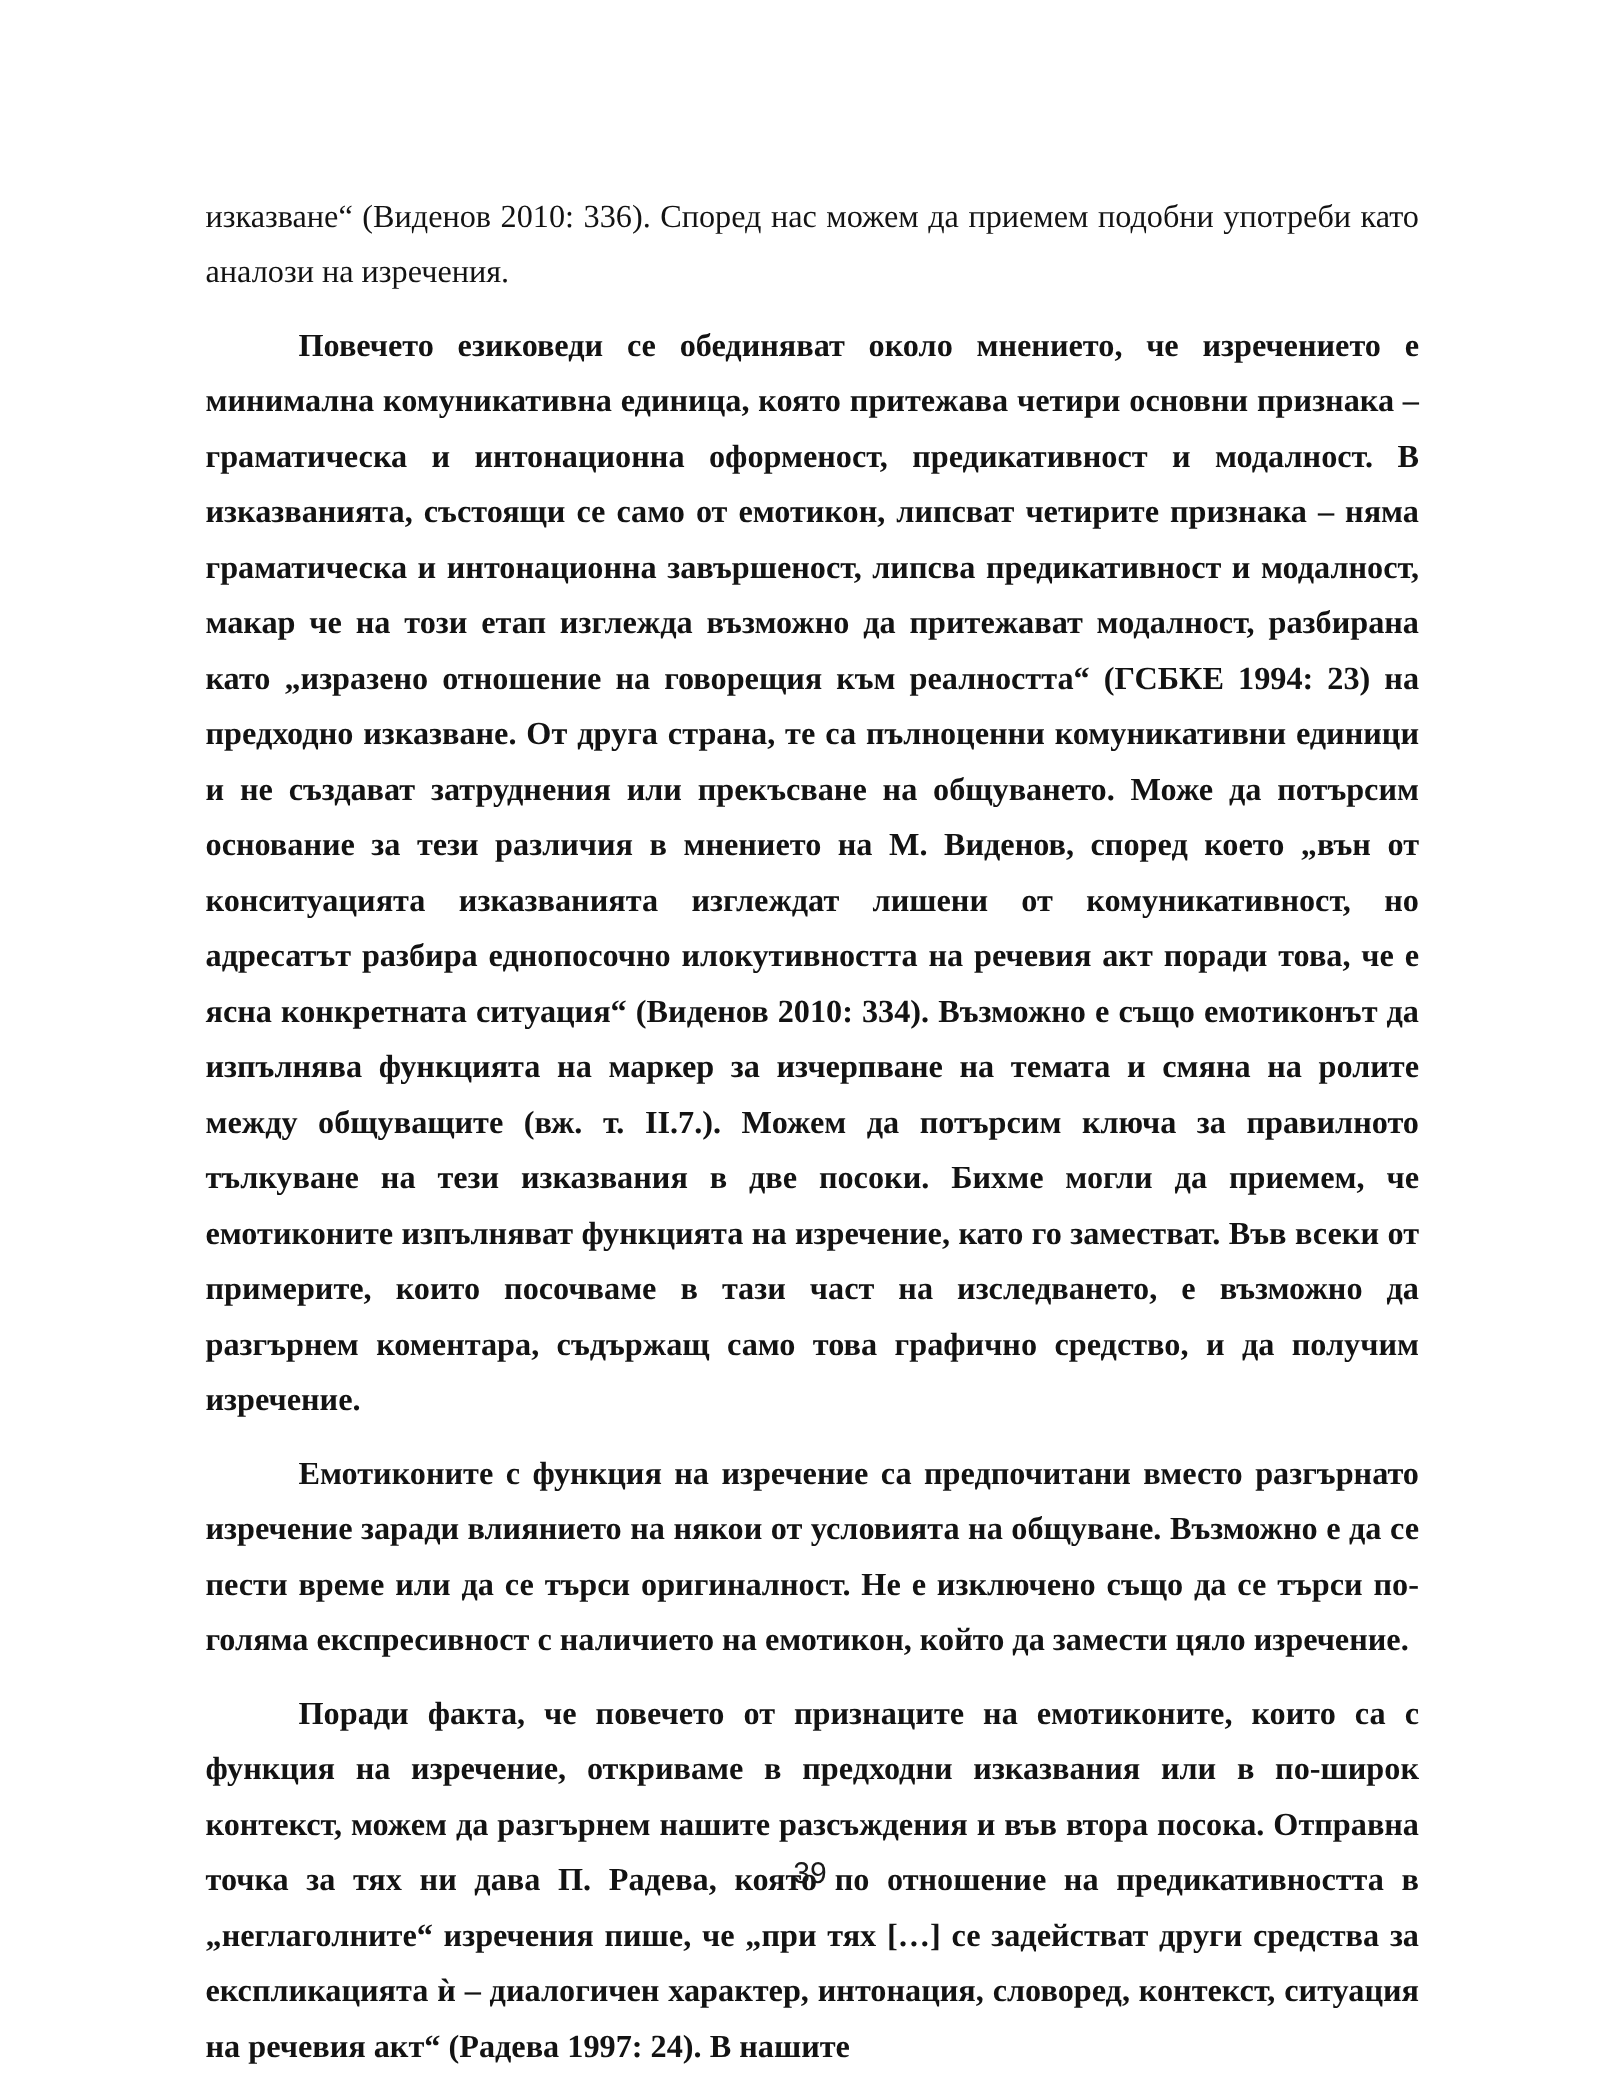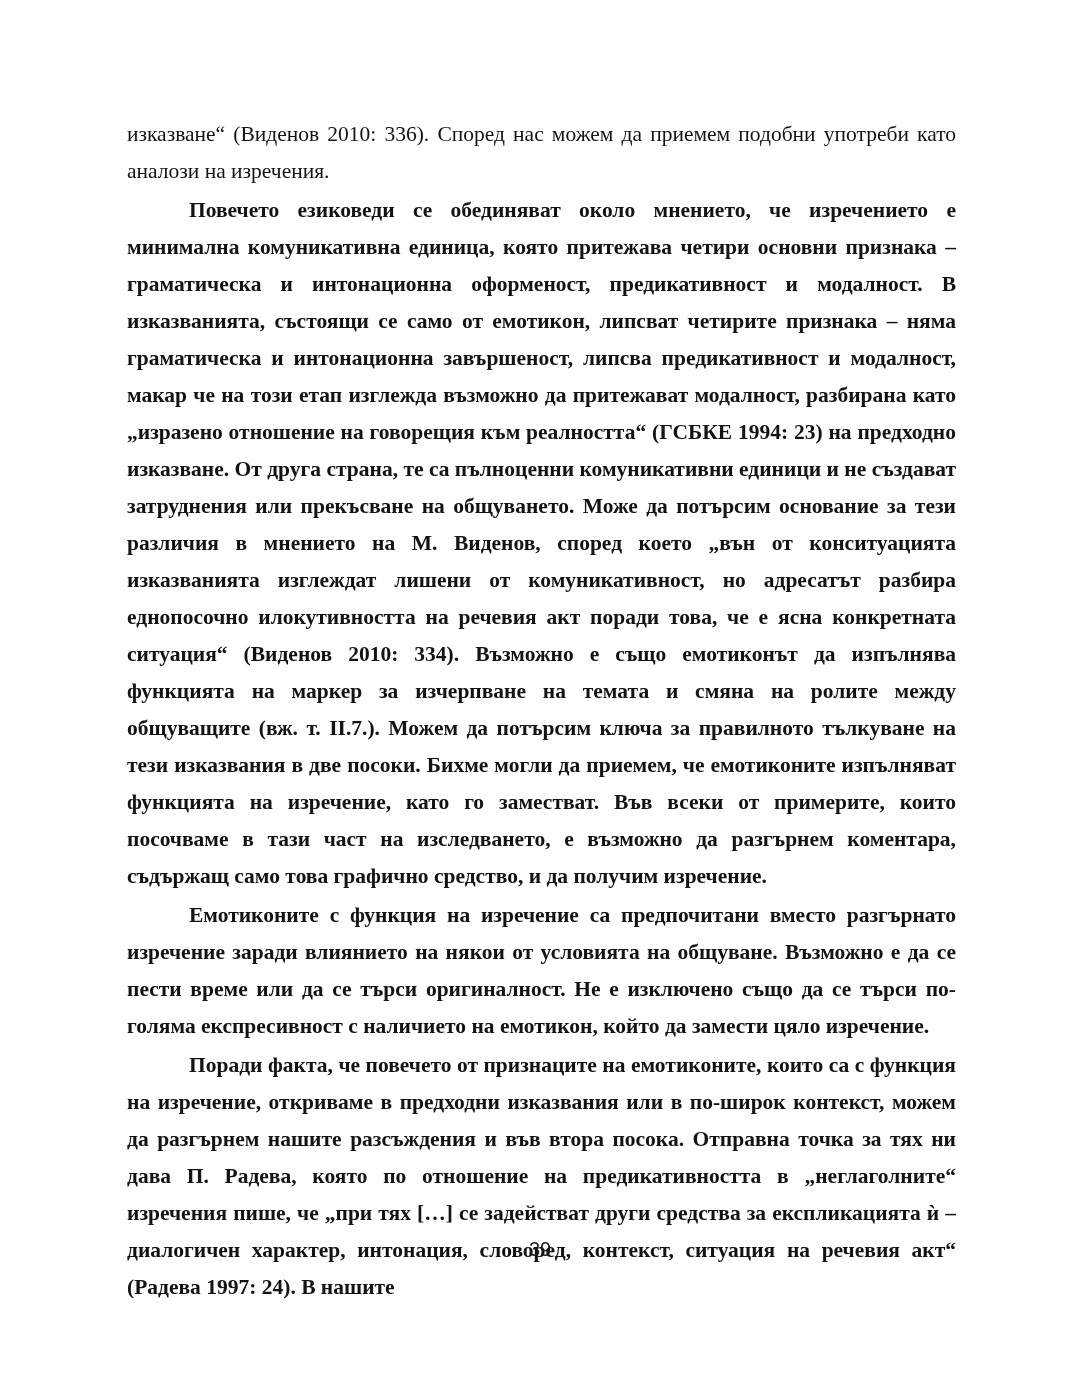--- a/index.html
+++ b/index.html
@@ -20,21 +20,21 @@
     top: 114px;
     width: 833px;
     font-family: "Liberation Serif", "DejaVu Serif", serif;
     font-size: 21.5px;
     line-height: 37px;
     color: #131313;
     text-align: justify;
     text-justify: inter-word;
   }
   .text-block p {
-    margin: 2px;
+    margin: 12px;
     padding: 0;
   }
   .text-block p.indented {
     text-indent: 62px;
     font-weight: bold;
   }
   .page-number {
     position: absolute;
     top: 1238px;
     left: 0;

